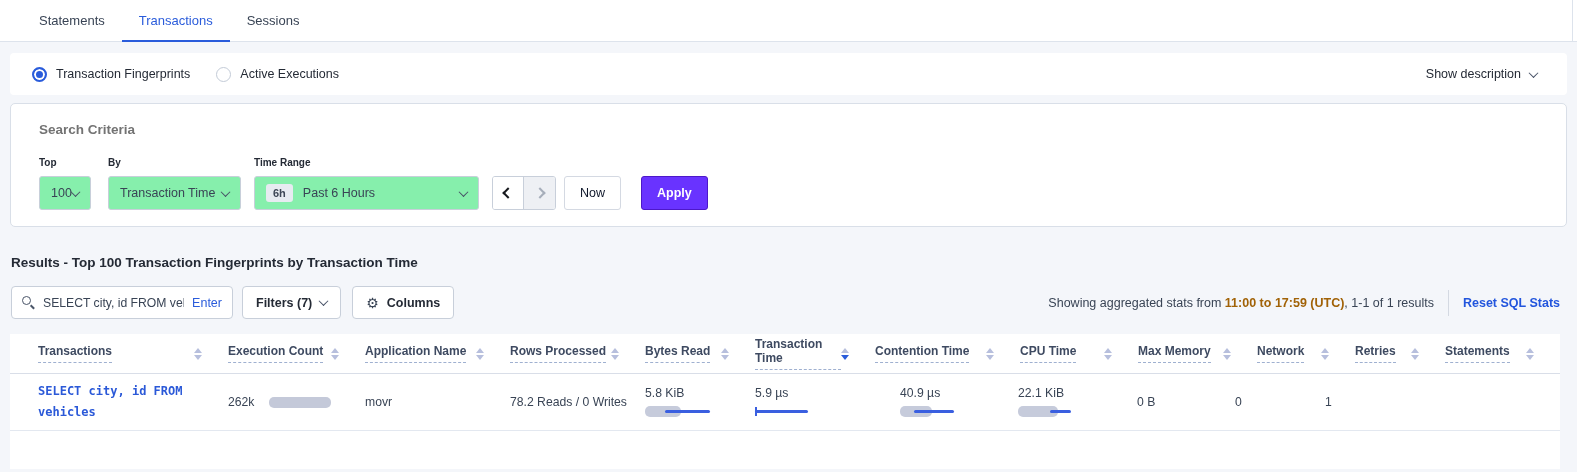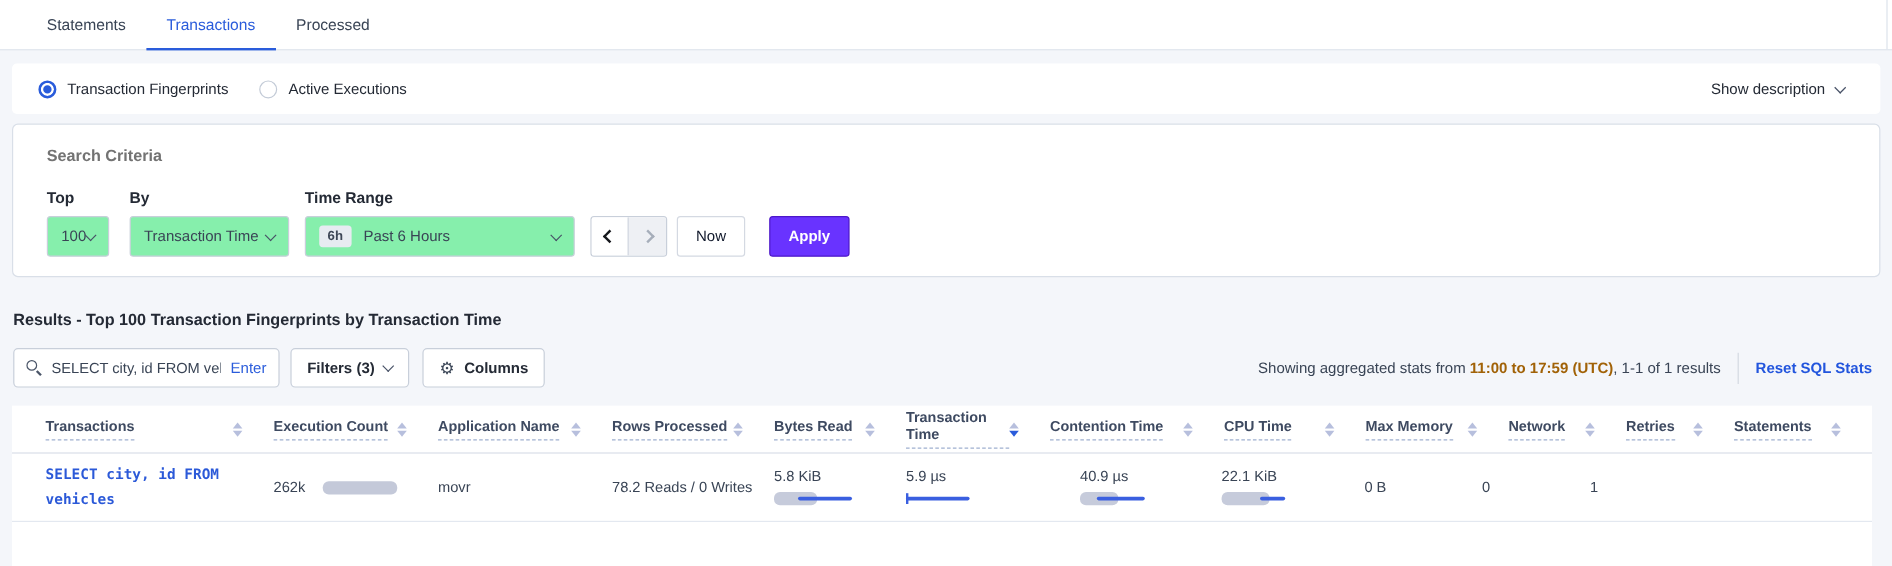--- a/index.html
+++ b/index.html
@@ -39,21 +39,21 @@
 
   .chev { display:inline-block; width:7px; height:7px; border-right:1.7px solid #475166; border-bottom:1.7px solid #475166; transform:rotate(45deg) translate(-1px,-1px); }
 
   
   .criteria-card {
     margin:8px 10px 0 10px; background:#fff; border:1px solid #d9dfe8; border-radius:5px;
     padding:18px 28px 16px 28px;
   }
   .criteria-title { font-size:13.5px; font-weight:bold; color:#737373; }
   .fields { display:flex; margin-top:20px; align-items:flex-end; }
-  .field-label { font-size:13px; font-weight:bold; color:#242a35; display:block; margin-bottom:8px; }
+  .field-label { font-size:10px; font-weight:bold; color:#242a35; display:block; margin-bottom:8px; }
   .select {
     height:34px; border:1px solid #c8cfda; border-radius:3px; background:#86efac;
     display:flex; align-items:center; padding:0 11px; font-size:12.5px; color:#394455; cursor:pointer;
   }
   .select .chev { margin-left:auto; }
   .f-top { width:52px; margin-right:17px; }
   .f-by { width:133px; margin-right:13px; }
   .f-range { width:225px; margin-right:13px; }
   .range-badge {
     background:#e7ebf1; border-radius:3px; font-size:11px; font-weight:bold; color:#3e4757;
@@ -125,21 +125,21 @@
   .viz .bar { position:absolute; left:0; top:0; height:11px; border-radius:5px; background:#c6cbdb; }
   .viz .line { position:absolute; top:4px; height:2.5px; background:#3a5fe0; border-radius:2px; }
   .viz .tick { position:absolute; left:0; top:1px; width:1.5px; height:9px; background:#3a5fe0; }
 </style>
 </head>
 <body>
 
 <div class="tabbar">
   <div class="tab">Statements</div>
   <div class="tab active">Transactions</div>
-  <div class="tab">Processed</div>
+  <div class="tab">Sessions</div>
   <div class="tabbar-edge"></div>
 </div>
 
 <div class="radio-band">
   <div class="radio-group">
     <div class="radio-opt">
       <span class="radio-dot sel"></span>
       <span>Transaction Fingerprints</span>
     </div>
     <div class="radio-opt">
@@ -193,21 +193,21 @@
 
 <div class="results-heading">Results - Top 100 Transaction Fingerprints by Transaction Time</div>
 
 <div class="controls-row">
   <div class="search-box">
     <span class="mag"></span>
     <span class="search-text">SELECT city, id FROM vehicles W</span>
     <span class="enter-lbl">Enter</span>
   </div>
   <div class="ctl-btn filters-btn">
-    <span>Filters (3)</span>
+    <span>Filters (7)</span>
     <span class="chev"></span>
   </div>
   <div class="ctl-btn columns-btn">
     <span class="gear"></span>
     <span>Columns</span>
   </div>
   <div class="spacer"></div>
   <div class="stats-text"><span>Showing aggregated stats from </span><b>11:00 to 17:59 (UTC)</b><span>, 1-1 of 1 results</span></div>
   <div class="vdivider"></div>
   <div class="reset-link">Reset SQL Stats</div>

